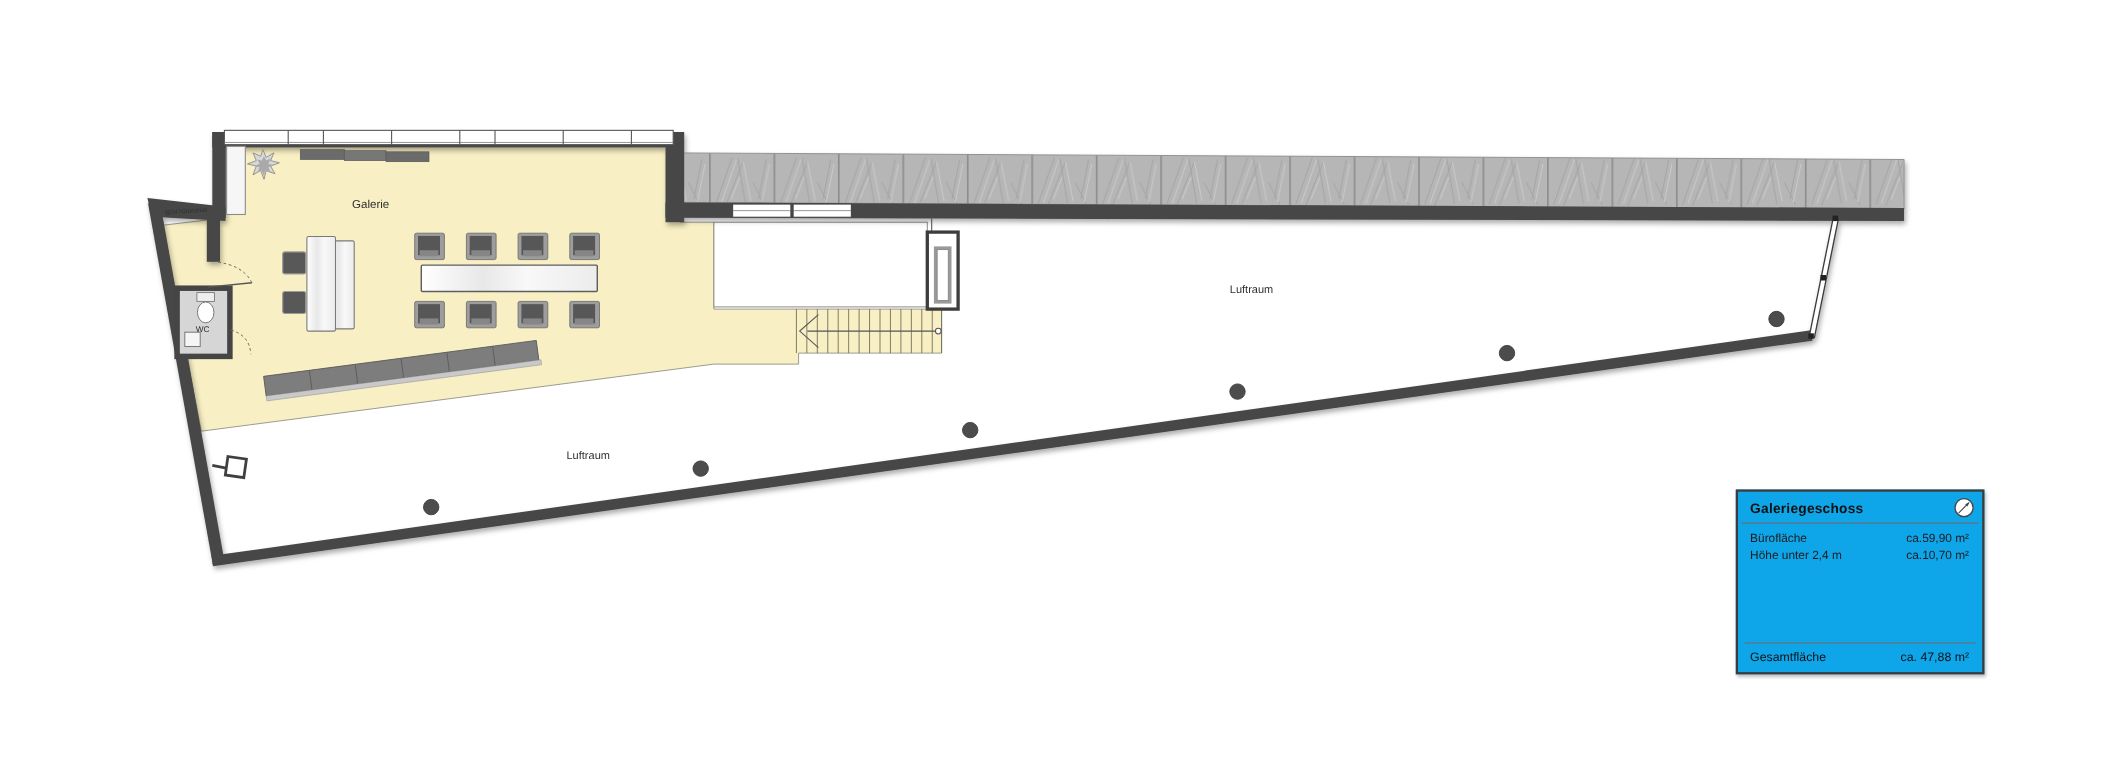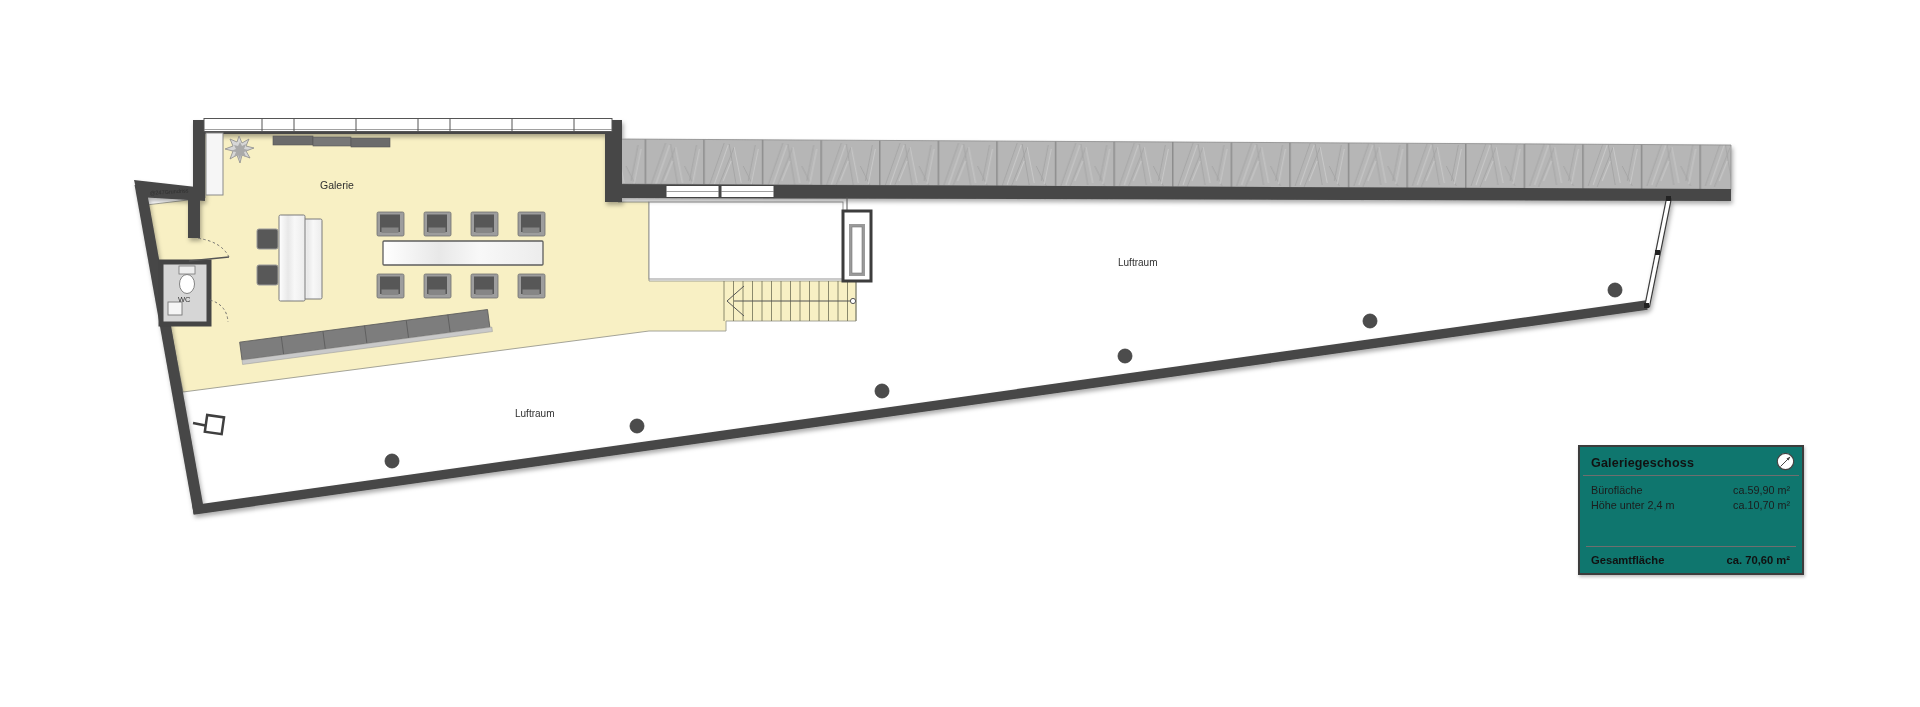--- a/index.html
+++ b/index.html
@@ -2,33 +2,33 @@
 <html><head>
 <meta charset="utf-8">
 <style>
   html,body{margin:0;padding:0;background:#ffffff;}
   body{position:relative;width:1920px;height:707px;overflow:hidden;
        font-family:"Liberation Sans",sans-serif;}
   #plan-svg{position:absolute;left:0;top:0;}
   svg text{font-family:"Liberation Sans",sans-serif;fill:#2f2f2f;}
 
   
-  .legend{position:absolute;left:1578px;top:445px;width:226px;height:130px;
-          background:#0f766e;border:2px solid #3c3c3c;box-sizing:border-box;
+  .legend{position:absolute;left:1578px;top:445px;width:226px;height:168px;
+          background:#0ea5e9;border:2px solid #3c3c3c;box-sizing:border-box;
           display:flex;flex-direction:column;
           box-shadow:1px 2px 3px rgba(0,0,0,.25);}
   .legend-title-row{position:relative;padding:6px 30px 4px 11px;}
   .legend-title{font-size:12.5px;font-weight:bold;color:#111;letter-spacing:.2px;}
   .compass{position:absolute;right:7px;top:5px;}
   .legend-divider{border-top:1.5px solid #6e6e6e;margin:0 3px;}
   .legend-rows{padding:7px 12px 0 11px;}
   .legend-row{display:flex;justify-content:space-between;
               font-size:10.8px;color:#1c1c1c;line-height:15px;}
   .legend-total{margin-top:auto;display:flex;justify-content:space-between;
-                padding:6px 12px 7px 11px;font-size:11.2px;font-weight:bold;color:#111;}
+                padding:6px 12px 7px 11px;font-size:11.2px;font-weight:normal;color:#111;}
 </style>
 </head>
 <body>
 
 <svg id="plan-svg" width="1920" height="707" viewBox="0 0 1920 707" xmlns="http://www.w3.org/2000/svg">
   <defs>
     <filter id="ws" x="-20%" y="-20%" width="140%" height="140%">
       <feDropShadow dx="1.5" dy="3" stdDeviation="2.2" flood-color="#000000" flood-opacity="0.32"></feDropShadow>
     </filter>
     <linearGradient id="woodwhite" x1="0" y1="0" x2="1" y2="0">
@@ -226,16 +226,16 @@
       <span>Bürofläche</span>
       <span>ca.59,90 m²</span>
     </div>
     <div class="legend-row">
       <span>Höhe unter 2,4 m</span>
       <span>ca.10,70 m²</span>
     </div>
   </div>
   <div class="legend-total">
     <span>Gesamtfläche</span>
-    <span>ca. 70,60 m²</span>
+    <span>ca. 47,88 m²</span>
   </div>
   <div class="legend-divider" style="order:-0; position:absolute; left:3px; right:3px; bottom:26px;"></div>
 </div>
 
 </body></html>

